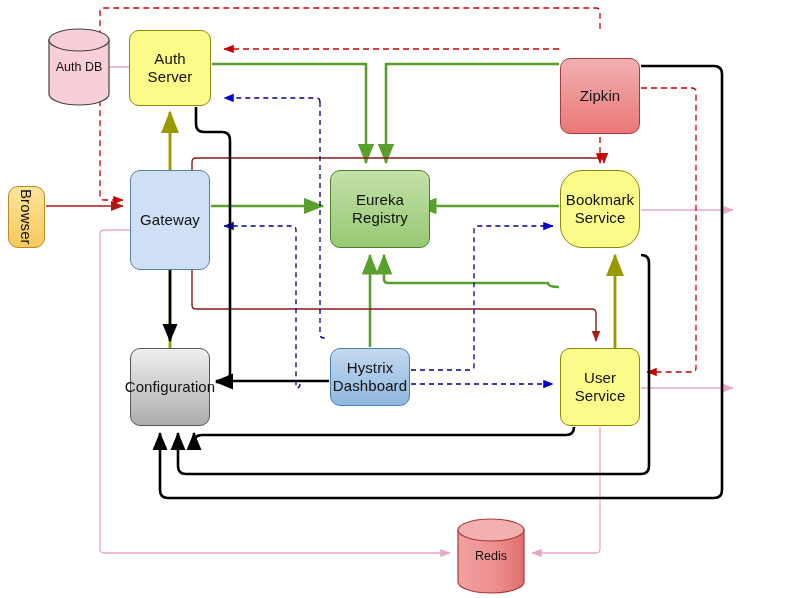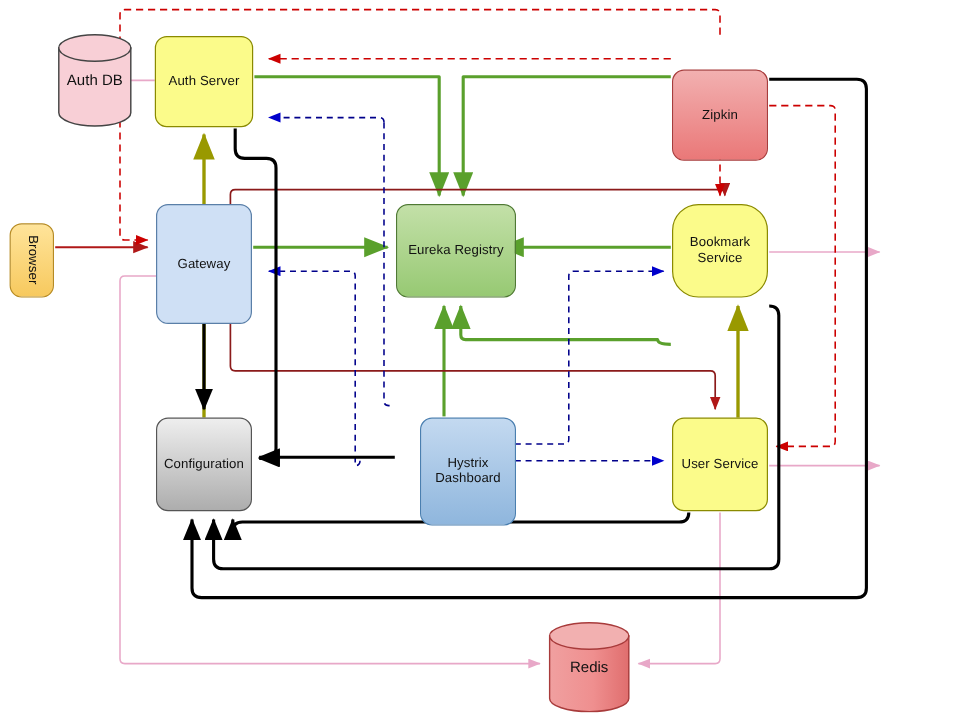--- a/index.html
+++ b/index.html
@@ -2,21 +2,21 @@
 <html><head>
 <meta charset="utf-8">
 <style>
   html,body{margin:0;padding:0;background:#ffffff;}
   body{width:801px;height:598px;overflow:hidden;
        font-family:"Liberation Sans","DejaVu Sans",sans-serif;}
   #stage{position:relative;width:801px;height:598px;}
   #wires{position:absolute;left:0;top:0;width:801px;height:598px;}
   .node{position:absolute;box-sizing:border-box;display:flex;align-items:center;
         justify-content:center;text-align:center;border:1px solid #000;
-        border-radius:10px;font-size:11px;color:#111;line-height:1.18;
+        border-radius:10px;font-size:15px;color:#111;line-height:1.18;
         letter-spacing:.1px;z-index:5;}
   .n-yellow{background:#fbfb8a;border-color:#8a8a00;}
   .n-blue{background:#cfe0f5;border-color:#5a7fa8;}
   .n-green{background:linear-gradient(180deg,#c3e0a8 0%,#97c973 100%);border-color:#4f7a33;}
   .n-hystrix{background:linear-gradient(180deg,#c3d9f0 0%,#8fb6dd 100%);border-color:#4a7fb0;}
   .n-gray{background:linear-gradient(180deg,#eeeeee 0%,#adadad 100%);border-color:#555;}
   .n-zipkin{background:linear-gradient(180deg,#f2b0b0 0%,#ea7878 100%);border-color:#a83b3b;}
   .n-orange{background:linear-gradient(180deg,#ffe49a 0%,#f7c95e 100%);border-color:#b78b22;}
   .n-browser{writing-mode:vertical-rl;}
   .cyl{position:absolute;z-index:5;}
@@ -145,21 +145,21 @@
   </div>
 
   <div class="node n-yellow" style="left:560px;top:170px;width:80px;height:78px;border-radius:22px;">
     <span>Bookmark Service</span>
   </div>
 
   <div class="node n-gray" style="left:130px;top:348px;width:80px;height:78px;">
     <span>Configuration</span>
   </div>
 
-  <div class="node n-hystrix" style="left:330px;top:348px;width:80px;height:90px;margin-left:20px;">
+  <div class="node n-hystrix" style="left:330px;top:348px;width:80px;height:58px;">
     <span>Hystrix Dashboard</span>
   </div>
 
   <div class="node n-yellow" style="left:560px;top:348px;width:80px;height:78px;">
     <span>User Service</span>
   </div>
 
 </div>
 
 </body></html>

